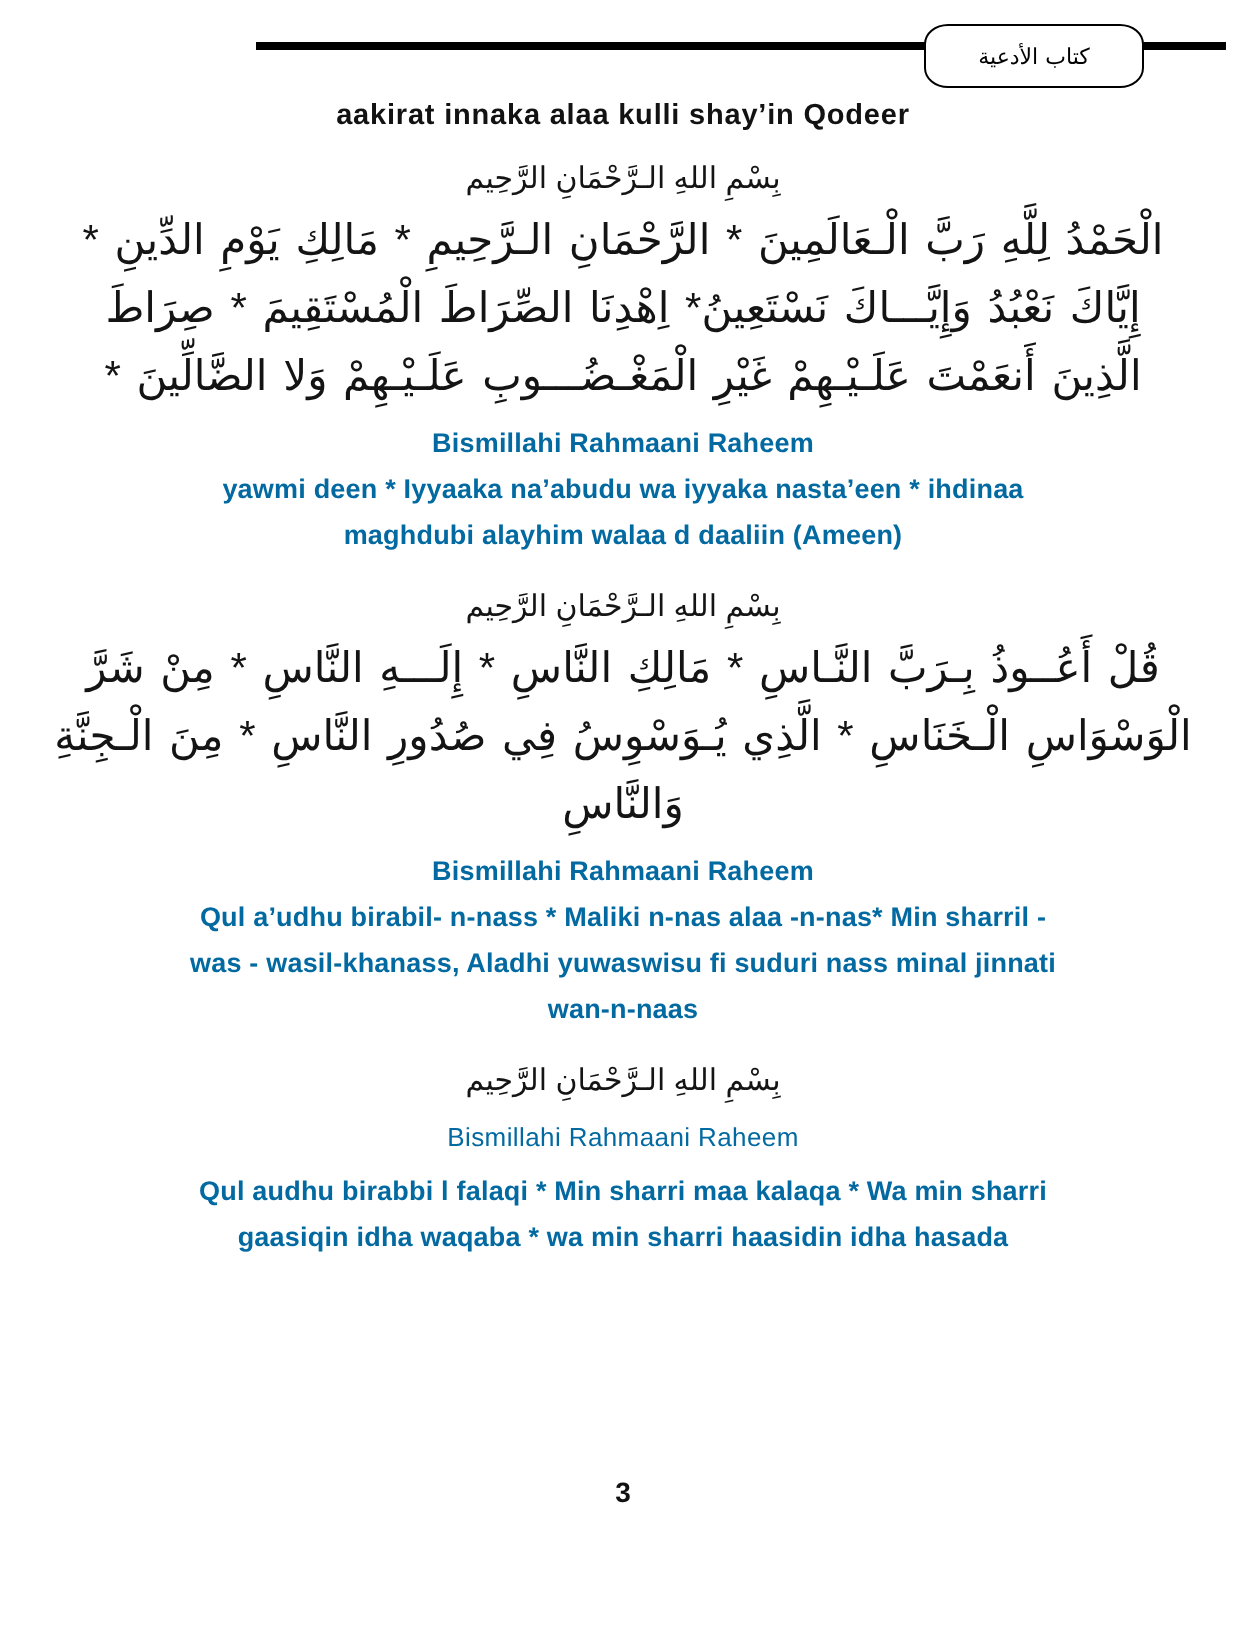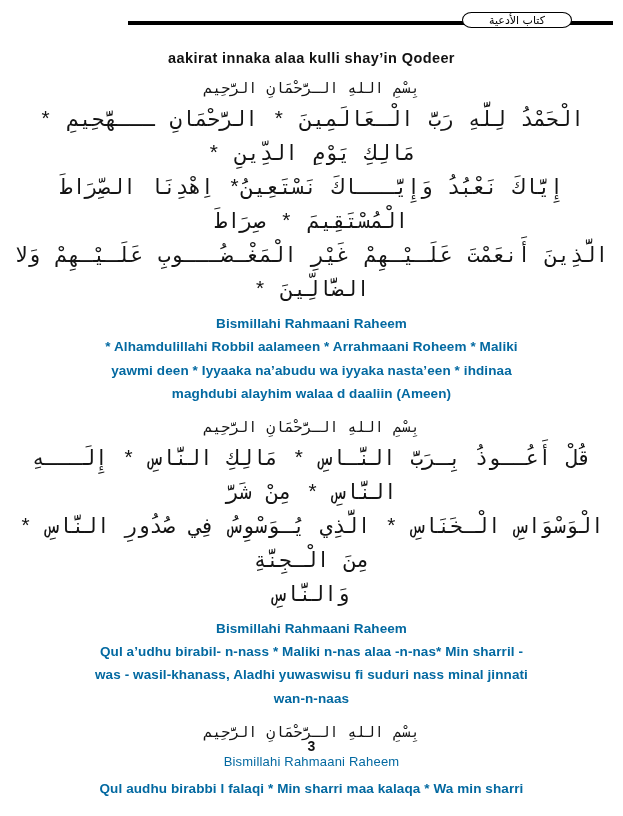--- a/index.html
+++ b/index.html
@@ -32,21 +32,21 @@
     border-top: 2px solid #000;
     border-bottom: 2px solid #000;
     height: 3px;
     box-sizing: border-box;
   }
   .header-cartouche {
     position: absolute;
     right: 51px;
     top: 4px;
     width: 110px;
-    height: 16px;
+    height: 32px;
     border: 1.5px solid #000;
     border-radius: 12px / 10px;
     background: #ffffff;
     display: flex;
     align-items: center;
     justify-content: center;
     box-sizing: border-box;
     z-index: 2;
   }
   .header-cartouche-text {
@@ -71,21 +71,21 @@
     letter-spacing: 0.4px;
     margin: 12px 0 0 0;
     color: #121212;
   }
 
   
   .arabic {
     direction: rtl;
     unicode-bidi: isolate;
     text-align: center;
-    font-family: Liberation Mono, monospace;
+    font-family: Liberation Sans, sans-serif;
     color: #141414;
   }
   .bismillah-ar {
     font-size: 15px;
     line-height: 1.6;
     margin-top: 12px;
     letter-spacing: 0.5px;
   }
   .ayah-ar {
     font-size: 21px;
@@ -145,27 +145,26 @@
   </div>
 </div>
 
 <div class="page-body">
 
   <div class="title-line">aakirat innaka alaa kulli shay’in Qodeer</div>
 
   <div class="section">
     <div class="arabic bismillah-ar">بِسْمِ اللهِ الـرَّحْمَانِ الرَّحِيم</div>
     <div class="arabic ayah-ar">
-      <div>الْحَمْدُ لِلَّهِ رَبَّ الْـعَالَمِينَ * الرَّحْمَانِ ـــهَّحِيمِ * مَالِكِ يَوْمِ الدِّينِ *</div>
+      <div>الْحَمْدُ لِلَّهِ رَبَّ الْـعَالَمِينَ * الرَّحْمَانِ الـرَّحِيمِ * مَالِكِ يَوْمِ الدِّينِ *</div>
       <div>إِيَّاكَ نَعْبُدُ وَإِيَّـــاكَ نَسْتَعِينُ* اِهْدِنَا الصِّرَاطَ الْمُسْتَقِيمَ * صِرَاطَ</div>
       <div>الَّذِينَ أَنعَمْتَ عَلَـيْـهِمْ غَيْرِ الْمَغْـضُـــوبِ عَلَـيْـهِمْ وَلا الضَّالِّينَ *</div>
     </div>
     <div class="translit heading">
       <span class="translit-line">Bismillahi Rahmaani Raheem</span>
-      <span class="translit-line">* Alhamdulillahi Robbil aalameen * Arrahmaani Roheem * Maliki</span>
       <span class="translit-line">yawmi deen * Iyyaaka na’abudu wa iyyaka nasta’een * ihdinaa</span>
       <span class="translit-line">maghdubi alayhim walaa d daaliin (Ameen)</span>
     </div>
   </div>
 
   <div class="section">
     <div class="arabic bismillah-ar">بِسْمِ اللهِ الـرَّحْمَانِ الرَّحِيم</div>
     <div class="arabic ayah-ar">
       <div>قُلْ أَعُــوذُ بِـرَبَّ النَّـاسِ * مَالِكِ النَّاسِ * إِلَـــهِ النَّاسِ * مِنْ شَرَّ</div>
       <div>الْوَسْوَاسِ الْـخَنَاسِ * الَّذِي يُـوَسْوِسُ فِي صُدُورِ النَّاسِ * مِنَ الْـجِنَّةِ</div>
@@ -179,18 +178,19 @@
     </div>
   </div>
 
   <div class="section">
     <div class="arabic bismillah-ar">بِسْمِ اللهِ الـرَّحْمَانِ الرَّحِيم</div>
     <div class="translit light">
       <span class="translit-line">Bismillahi Rahmaani Raheem</span>
     </div>
     <div class="translit">
       <span class="translit-line">Qul audhu birabbi l falaqi * Min sharri maa kalaqa * Wa min sharri</span>
+      <span class="translit-line">gaasiqin idha waqaba * wa min sharri haasidin idha hasada</span>
     </div>
   </div>
 
 </div>
 
 <div class="page-number">3</div>
 
 </body></html>

